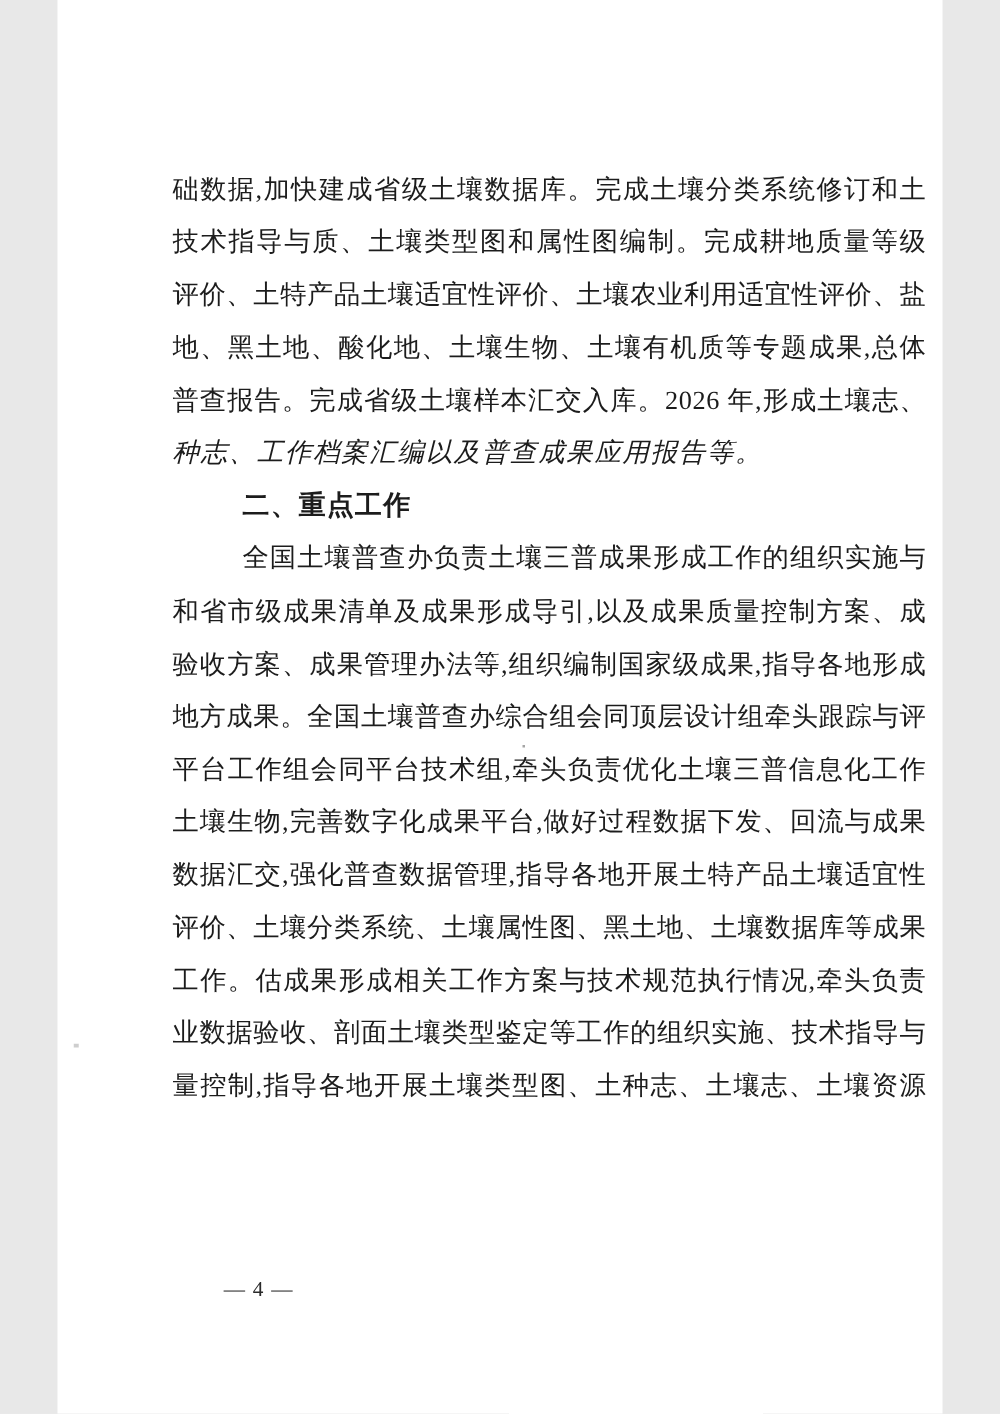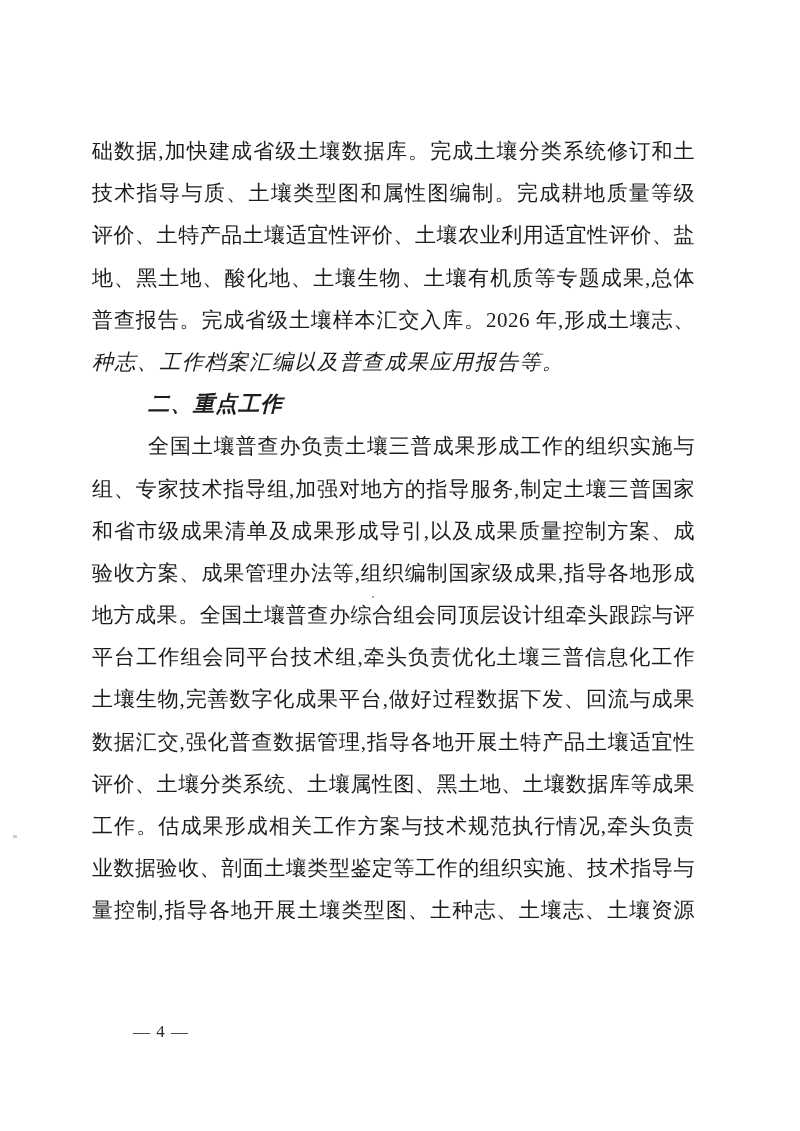--- a/index.html
+++ b/index.html
@@ -2,21 +2,21 @@
 <html><head>
 <meta charset="utf-8">
 <style>
   html, body {
     margin: 0;
     padding: 0;
     background: #e8e8e8;
   }
   .page {
     position: relative;
-    width: 800px;
+    width: 708px;
     height: 1131px;
     margin: 0 auto;
     background: #ffffff;
     overflow: hidden;
     font-family: "Liberation Serif", "DejaVu Serif", serif;
     color: #1c1c1c;
   }
   .text-column {
     position: absolute;
     left: 92px;
@@ -40,21 +40,20 @@
   }
   .doc-line.indent {
     padding-left: 56px;
   }
   .doc-line.heading {
     font-family: "Liberation Sans", "DejaVu Sans", sans-serif;
     font-weight: bold;
     text-align-last: left;
     letter-spacing: 1px;
     font-size: 21.5px;
-    font-style: italic;
   }
   .footer-page-number {
     position: absolute;
     left: 133px;
     top: 1022px;
     font-size: 17px;
     line-height: 20px;
     letter-spacing: 1px;
     color: #2a2a2a;
   }
@@ -87,21 +86,20 @@
     <div class="doc-line">础数据,加快建成省级土壤数据库。完成土壤分类系统修订和土</div>
     <div class="doc-line">技术指导与质、土壤类型图和属性图编制。完成耕地质量等级</div>
     <div class="doc-line">评价、土特产品土壤适宜性评价、土壤农业利用适宜性评价、盐碱</div>
     <div class="doc-line">地、黑土地、酸化地、土壤生物、土壤有机质等专题成果,总体完成</div>
     <div class="doc-line">普查报告。完成省级土壤样本汇交入库。2026 年,形成土壤志、土</div>
     <div class="doc-line para-last">种志、工作档案汇编以及普查成果应用报告等。</div>
 
     <div class="doc-line heading indent">二、重点工作</div>
 
     <div class="doc-line indent">全国土壤普查办负责土壤三普成果形成工作的组织实施与调</div>
-    <div class="doc-line">组、专家技术指导组,加强对地方的指导服务,制定土壤三普国家</div>
     <div class="doc-line">和省市级成果清单及成果形成导引,以及成果质量控制方案、成果</div>
     <div class="doc-line">验收方案、成果管理办法等,组织编制国家级成果,指导各地形成</div>
     <div class="doc-line">地方成果。全国土壤普查办综合组会同顶层设计组牵头跟踪与评</div>
     <div class="doc-line">平台工作组会同平台技术组,牵头负责优化土壤三普信息化工作</div>
     <div class="doc-line">土壤生物,完善数字化成果平台,做好过程数据下发、回流与成果</div>
     <div class="doc-line">数据汇交,强化普查数据管理,指导各地开展土特产品土壤适宜性</div>
     <div class="doc-line">评价、土壤分类系统、土壤属性图、黑土地、土壤数据库等成果形成</div>
     <div class="doc-line">工作。估成果形成相关工作方案与技术规范执行情况,牵头负责外</div>
     <div class="doc-line">业数据验收、剖面土壤类型鉴定等工作的组织实施、技术指导与质</div>
     <div class="doc-line">量控制,指导各地开展土壤类型图、土种志、土壤志、土壤资源现状</div>

